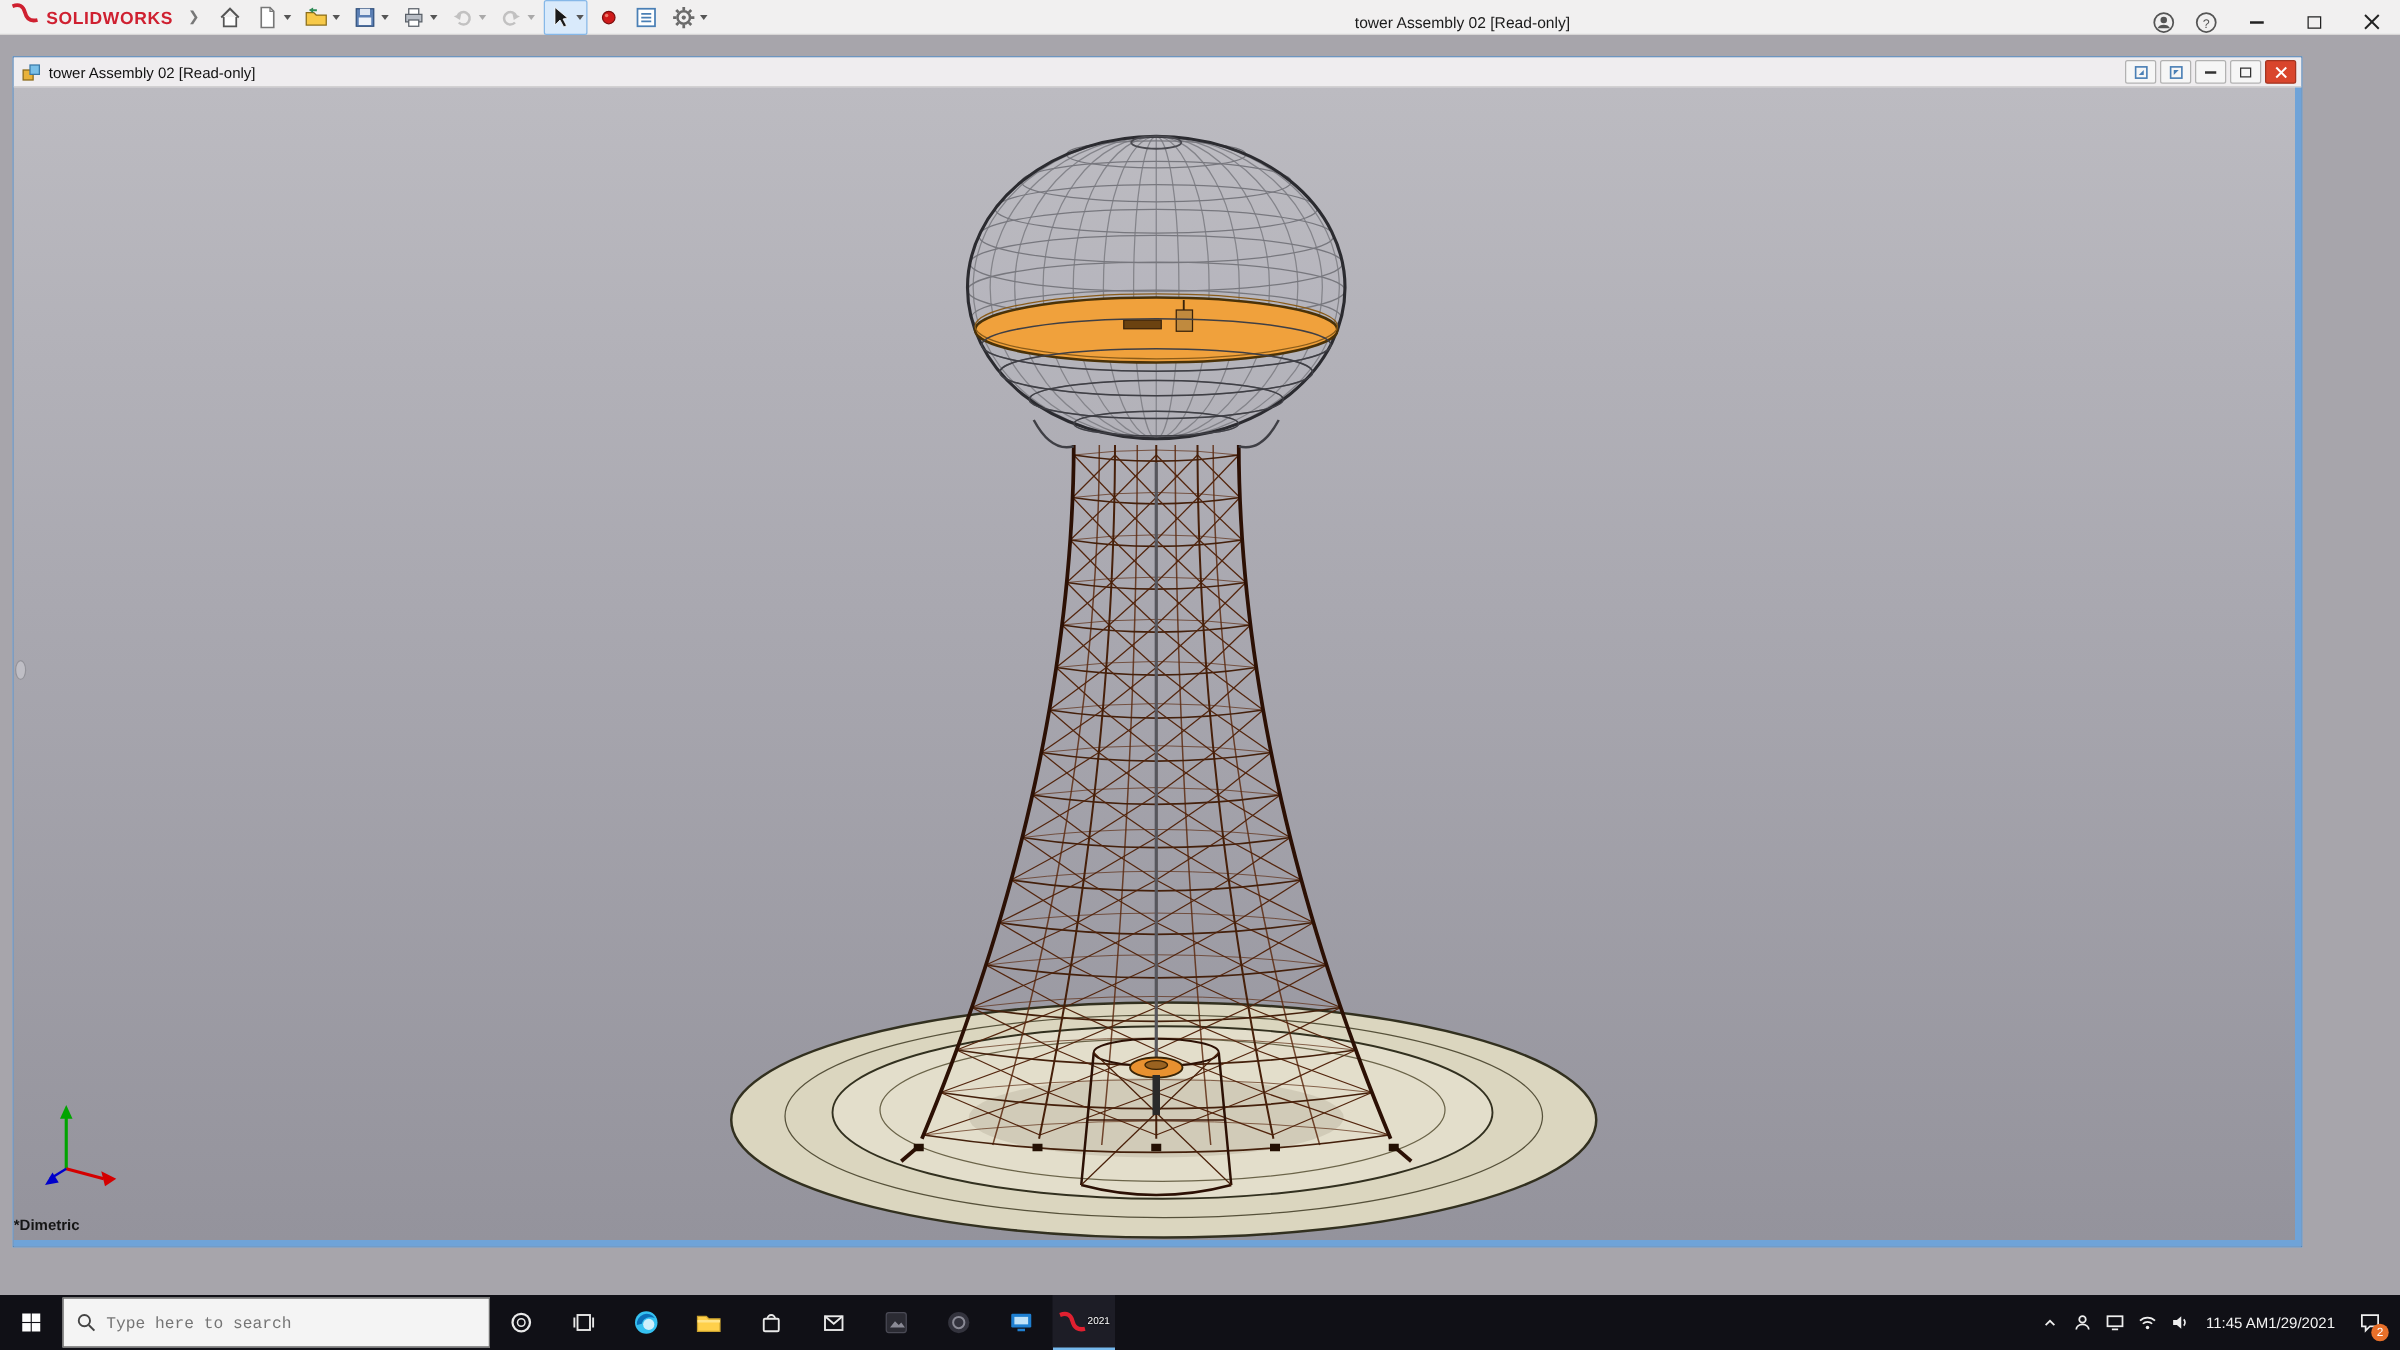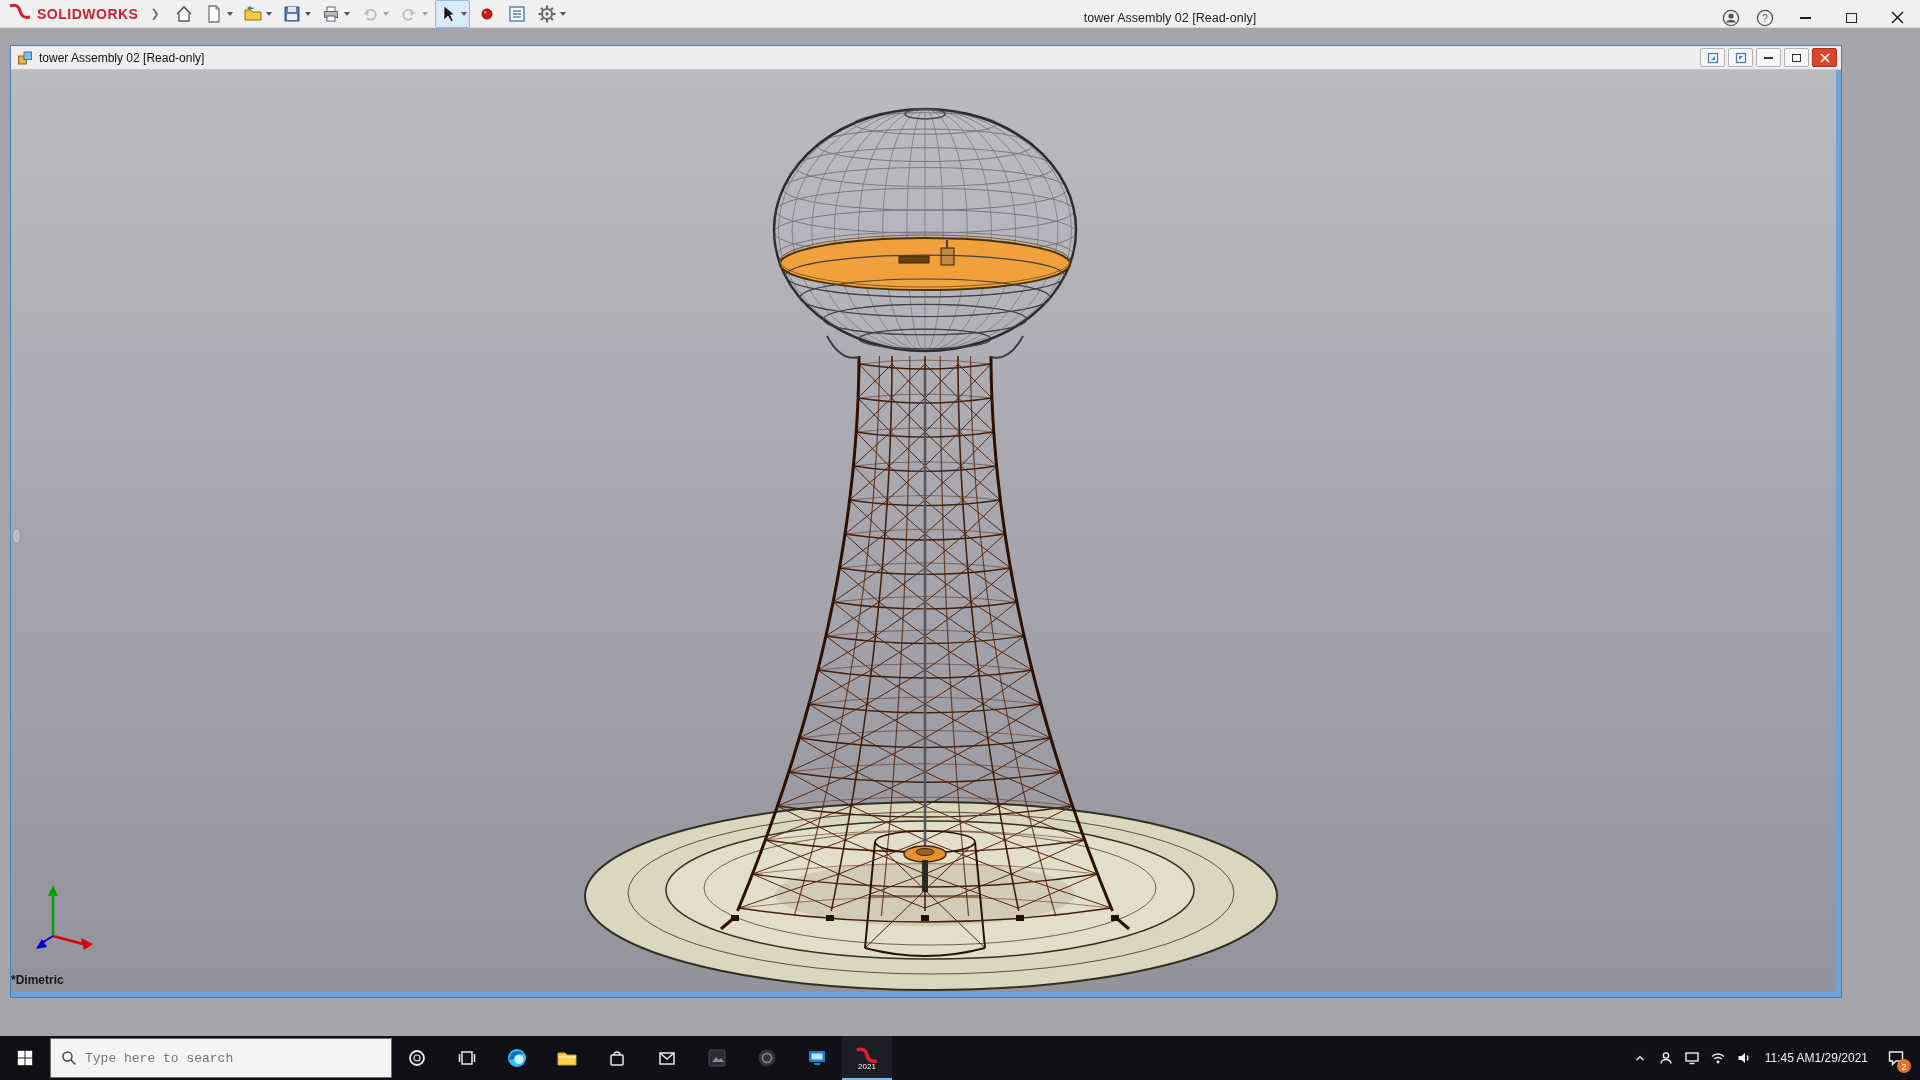--- a/index.html
+++ b/index.html
@@ -35,21 +35,21 @@
   #tower-svg{position:absolute;left:0;top:0;width:100%;height:100%}
   .triad{position:absolute;left:16px;bottom:28px}
   .viewmode{position:absolute;left:0;bottom:5px;font-size:12px;font-weight:bold;color:#151515}
   .panel-handle{position:absolute;left:1px;top:458px;width:9px;height:16px;border:1px solid #8f8f96;border-radius:50%;background:#c6c5cb;opacity:.8}
   
   .taskbar{position:absolute;bottom:0;left:0;width:1920px;height:44px;background:#101016;display:flex;align-items:stretch;color:#e9e9e9}
   .tk-btn{width:50px;display:flex;align-items:center;justify-content:center}
   .tk-btn.app-active{box-shadow:inset 0 -2px 0 #76b9ed;background:#1d1d26}
   .search{width:342px;background:#f4f4f4;border:1px solid #6e6e6e;display:flex;align-items:center;margin:2px 0;padding-left:10px;gap:8px}
   .search input{border:none;background:transparent;font-size:13px;color:#4a4a4a;outline:none;width:270px;font-family:Liberation Mono, monospace}
-  .sw-stack{display:flex;flex-direction:column;align-items:center;justify-content:center;line-height:9px}
+  .sw-stack{display:flex;flex-direction:row;align-items:center;justify-content:center;line-height:9px}
   .sw-year{font-size:8px;color:#fff;margin-top:-4px;text-shadow:0 0 2px #000}
   .tray{margin-left:auto;display:flex;align-items:center;padding-right:4px}
   .tray-btn{width:26px;height:44px;display:flex;align-items:center;justify-content:center}
   .clock{display:flex;flex-direction:row;align-items:flex-end;justify-content:center;font-size:12px;line-height:15px;padding:0 8px;color:#f2f2f2}
   .action{position:relative;width:40px;height:44px;display:flex;align-items:center;justify-content:center}
   .badge{position:absolute;right:5px;bottom:7px;min-width:14px;height:14px;border-radius:7px;background:#e8702a;color:#fff;font-size:9.5px;display:flex;align-items:center;justify-content:center;padding:0 3px}
 </style>
 </head>
 <body>
 

